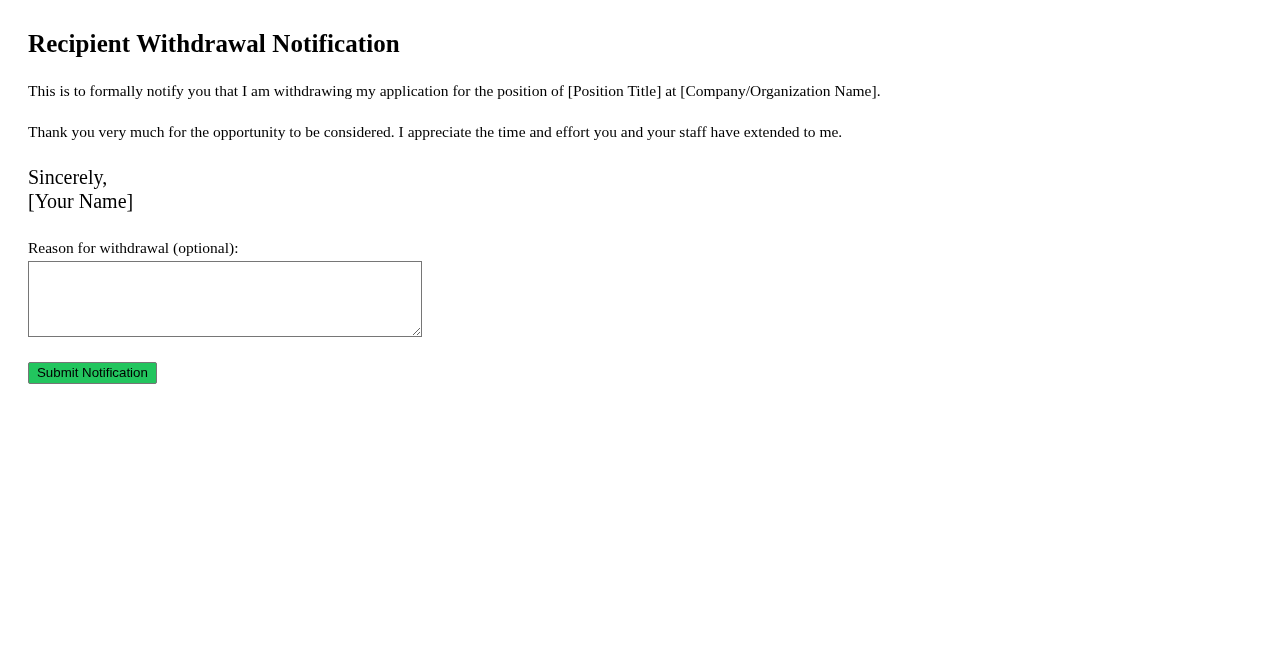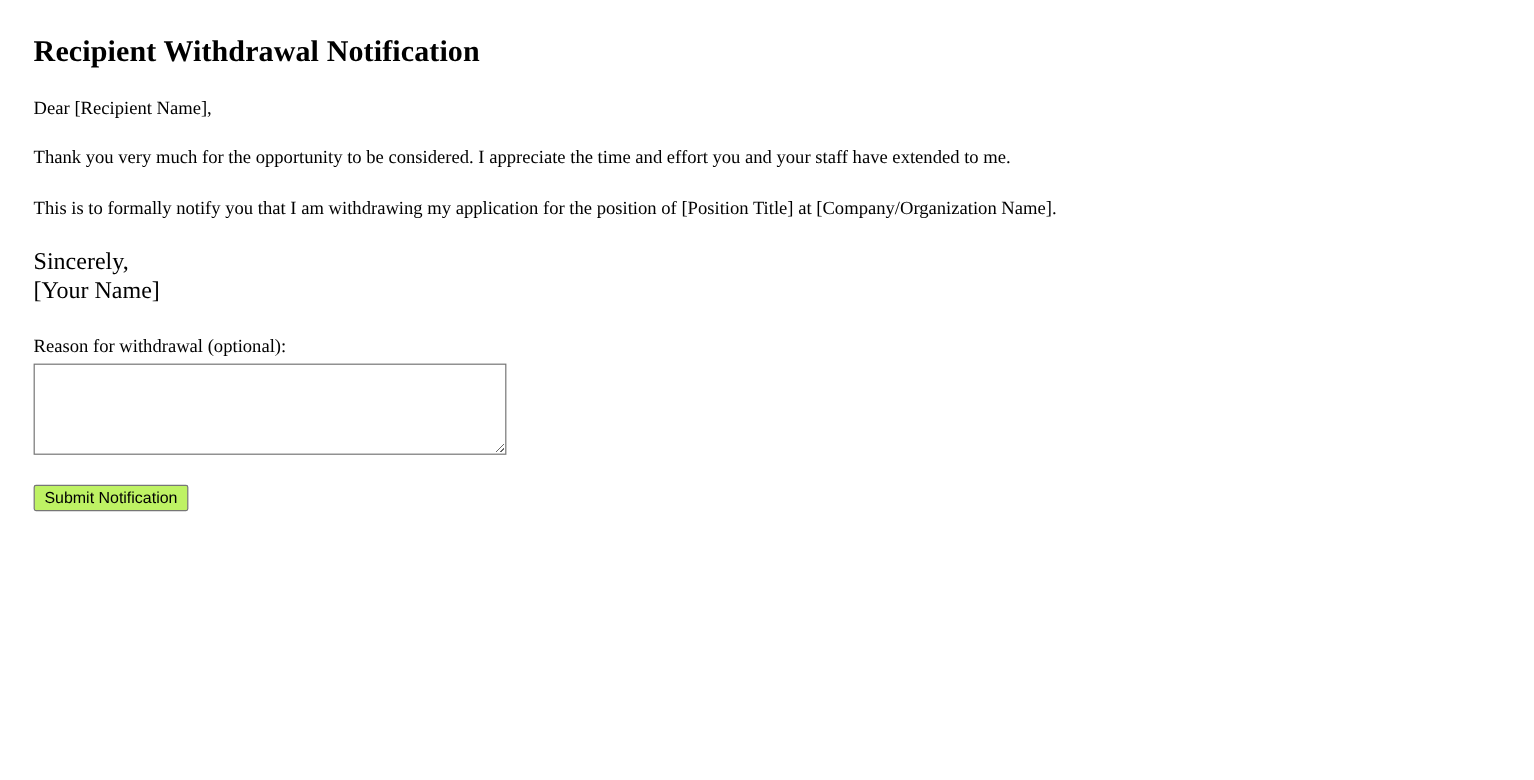--- a/index.html
+++ b/index.html
@@ -58,40 +58,39 @@
     outline: none;
     color: #000000;
   }
   .submit-wrap {
     margin-top: 25px;
   }
   button.submit-btn {
     font-family: "Liberation Sans", sans-serif;
     font-size: 13.3px;
     padding: 2px 8px 3px 8px;
-    background: #bef264;
+    background: #22c55e;
     border: 1px solid #767676;
     border-radius: 2px;
     color: #000000;
     line-height: normal;
     cursor: pointer;
   }
 </style>
 </head>
 <body>
 
 <div class="page">
 
   <h1 class="doc-title">Recipient Withdrawal Notification</h1>
 
-  <p class="para">Dear [Recipient Name],</p>
+
+  <p class="para">This is to formally notify you that I am withdrawing my application for the position of [Position Title] at [Company/Organization Name].</p>
 
   <p class="para">Thank you very much for the opportunity to be considered. I appreciate the time and effort you and your staff have extended to me.</p>
-
-  <p class="para">This is to formally notify you that I am withdrawing my application for the position of [Position Title] at [Company/Organization Name].</p>
 
   <div class="signature">
     <div>Sincerely,</div>
     <div>[Your Name]</div>
   </div>
 
   <div class="field-label">Reason for withdrawal (optional):</div>
 
   <textarea class="reason-box" placeholder="" style=""></textarea>
 

